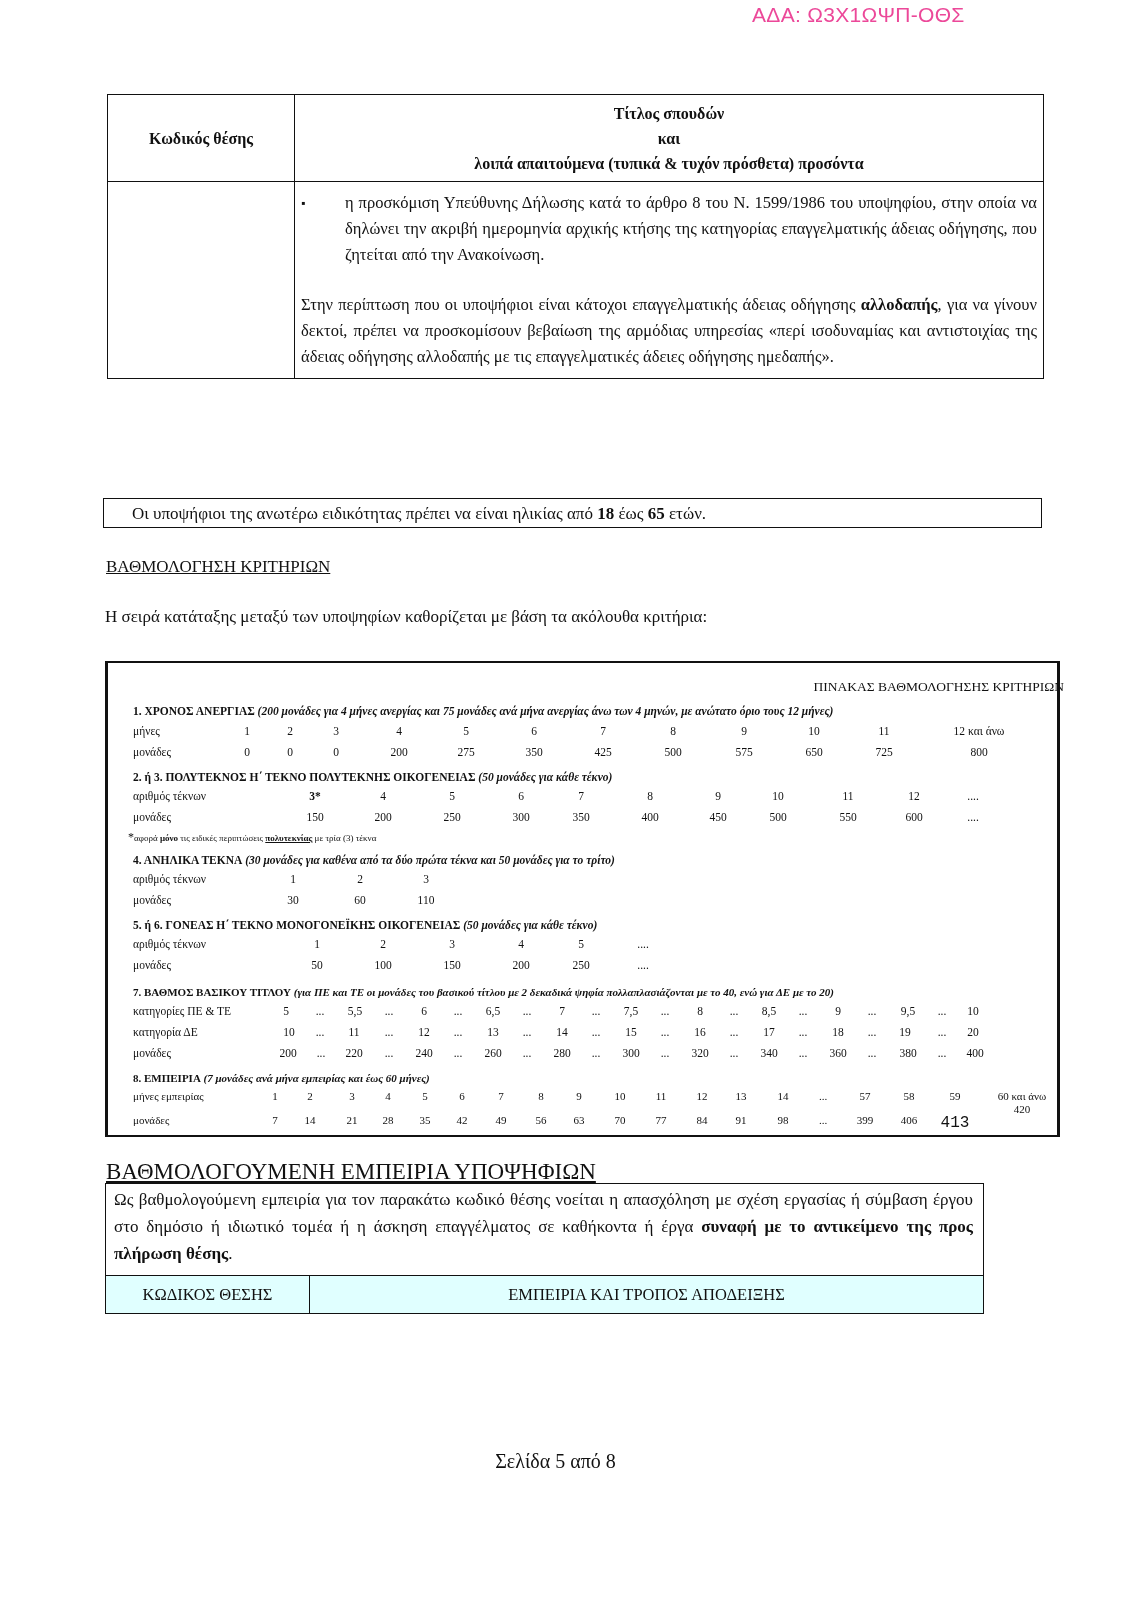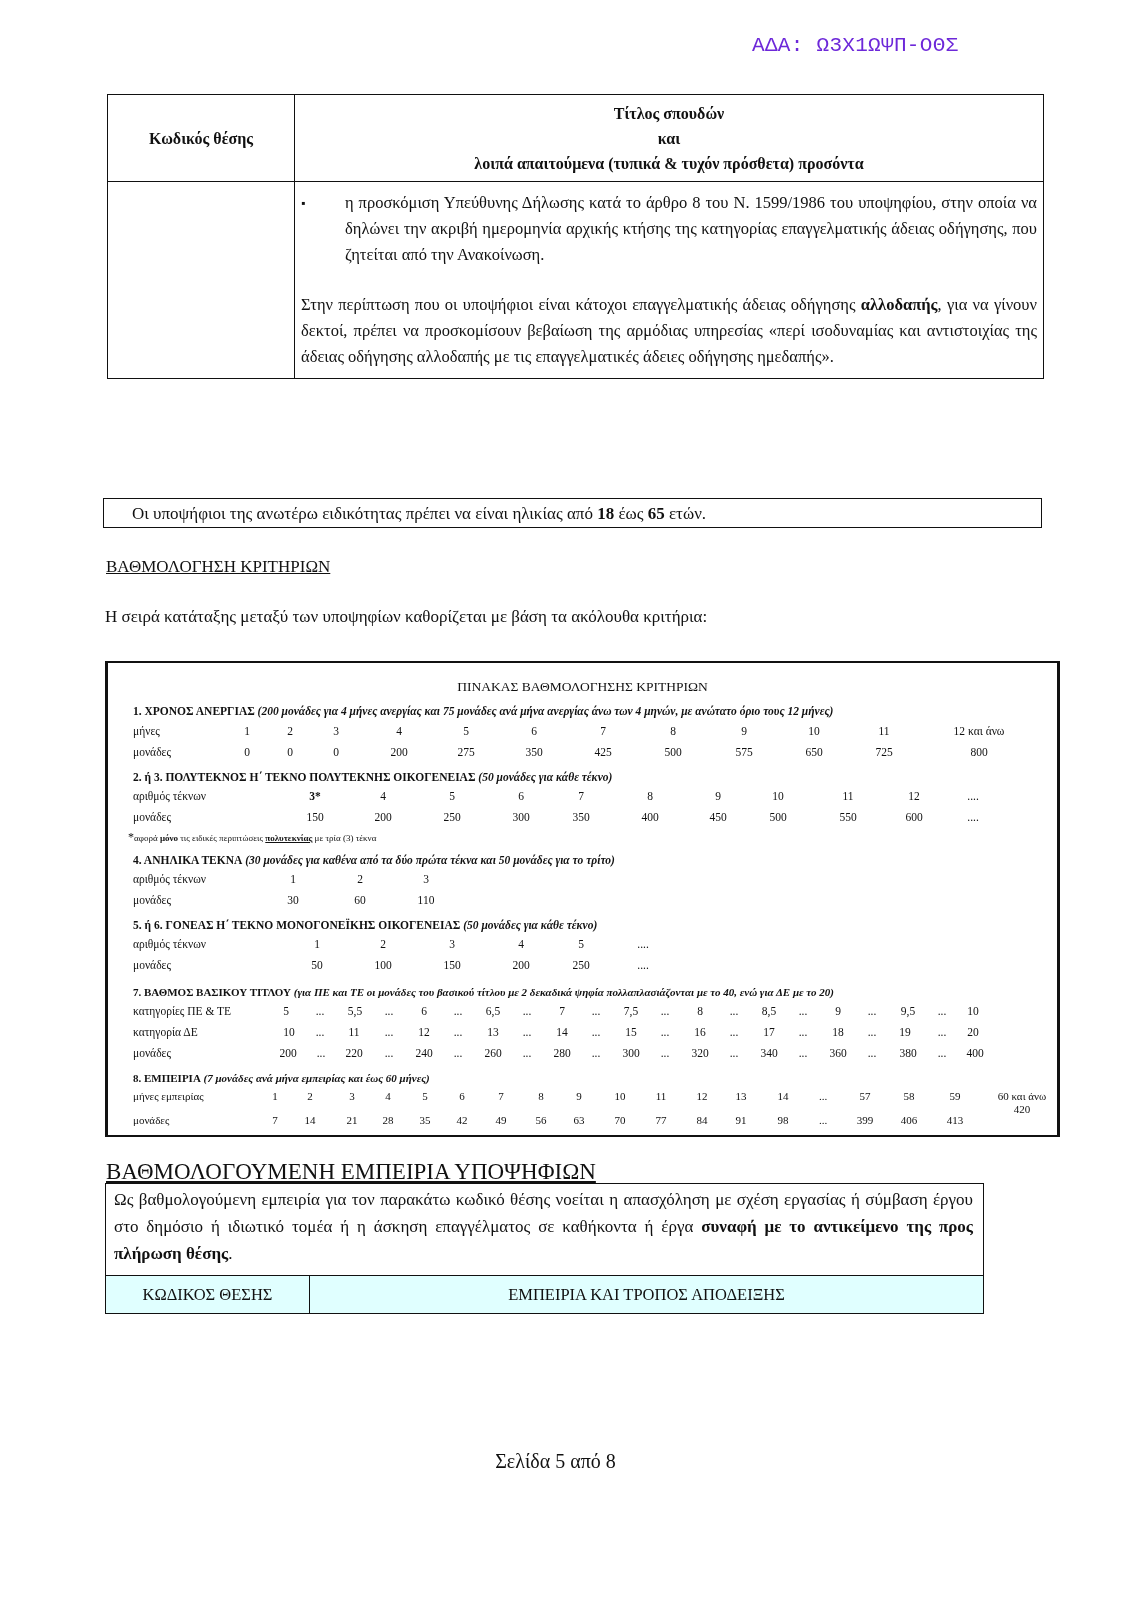--- a/index.html
+++ b/index.html
@@ -2,22 +2,22 @@
 <html><head>
 <meta charset="utf-8">
 <style>
   html, body { margin: 0; padding: 0; background: #ffffff; }
   body {
     width: 1131px; height: 1600px; position: relative; overflow: hidden;
     font-family: "Liberation Serif", "DejaVu Serif", serif; color: #111;
   }
   .abs { position: absolute; }
   .ada {
-    left: 752px; top: 34px; font-family: Liberation Mono, monospace;
-    font-size: 21px; color: #6d28d9; letter-spacing: 0.3px;
+    left: 752px; top: 3px; font-family: Liberation Sans, sans-serif;
+    font-size: 21px; color: #ec4899; letter-spacing: 0.3px;
   }
   
   .tblB { left: 107px; top: 94px; width: 937px; border-collapse: collapse; }
   .tblB td { border: 1.5px solid #111; font-size: 16px; vertical-align: middle; }
   .tblB .hdr { background: #e0ffff; text-align: center; height: 37px; font-size: 17px; }
   .tblB .colhead { text-align: center; height: 84px; font-weight: bold; line-height: 25px; font-size: 16px; }
   .tblB .c1 { width: 184px; }
   .tblB .body { vertical-align: top; padding: 8px 6px 8px 6px; font-size: 16.5px; line-height: 26px; text-align: justify; }
   .bullet-row { display: flex; }
   .bullet-row .bul { width: 44px; flex: none; padding-left: 0px; font-size: 12px; }
@@ -29,21 +29,21 @@
     font-size: 17px; line-height: 30px; padding-left: 28px; box-sizing: border-box; width: 939px;
   }
   .h-underline { font-size: 17px; text-decoration: underline; }
   .intro { font-size: 17px; }
   
   .score {
     left: 105px; top: 661px; width: 955px; height: 476px;
     border-top: 2px solid #111; border-left: 3px solid #111; border-right: 3px solid #111; border-bottom: 2.5px solid #111;
     box-sizing: border-box;
   }
-  .score .title { position: absolute; top: 16px; left: 0; width: 100%; text-align: center; font-size: 13.5px; }
+  .score .title { position: absolute; top: 16px; left: 0; width: 100%; text-align: right; font-size: 13.5px; padding-left: 7px; }
   .sec { position: absolute; left: 25px; font-size: 11.5px; font-weight: bold; white-space: nowrap; }
   .sec .norm { font-weight: bold; font-style: italic; }
   .lbl { position: absolute; left: 25px; font-size: 11.5px; white-space: nowrap; }
   .val { position: absolute; font-size: 11.5px; text-align: center; transform: translateX(-50%); white-space: nowrap; }
   .note { position: absolute; left: 20px; font-size: 9px; white-space: nowrap; }
   .note b u { font-weight: bold; }
   
   .exp-title { left: 106px; top: 1159px; font-size: 23px; text-decoration: underline; }
   .exp-table { left: 105px; top: 1183px; width: 879px; border-collapse: collapse; }
   .exp-table td { border: 1.5px solid #111; }
@@ -293,21 +293,21 @@
       <div class="val" style="left: 433px; top: 451px; font-size: 11px;">56</div>
       <div class="val" style="left: 471px; top: 451px; font-size: 11px;">63</div>
       <div class="val" style="left: 512px; top: 451px; font-size: 11px;">70</div>
       <div class="val" style="left: 553px; top: 451px; font-size: 11px;">77</div>
       <div class="val" style="left: 594px; top: 451px; font-size: 11px;">84</div>
       <div class="val" style="left: 633px; top: 451px; font-size: 11px;">91</div>
       <div class="val" style="left: 675px; top: 451px; font-size: 11px;">98</div>
       <div class="val" style="left: 715px; top: 451px; font-size: 11px;">...</div>
       <div class="val" style="left: 757px; top: 451px; font-size: 11px;">399</div>
       <div class="val" style="left: 801px; top: 451px; font-size: 11px;">406</div>
-      <div class="val" style="left: 847px; top: 451px; font-size: 11px;">413</div>
+      <div class="val" style="left: 847px; top: 451px; font-size: 16px; font-family: Liberation Mono, monospace;">413</div>
       <div class="val" style="left: 914px; top: 440px; font-size: 11px;">420</div>
     </div>
 </div>
 
 <div class="abs exp-title">ΒΑΘΜΟΛΟΓΟΥΜΕΝΗ ΕΜΠΕΙΡΙΑ ΥΠΟΨΗΦΙΩΝ</div>
 <table class="abs exp-table">
   <tbody>
       <tr>
     <td colspan="2" class="exp-desc"><span>Ως βαθμολογούμενη εμπειρία για τον παρακάτω κωδικό θέσης νοείται η απασχόληση με σχέση εργασίας ή σύμβαση έργου στο δημόσιο ή ιδιωτικό τομέα ή η άσκηση επαγγέλματος σε καθήκοντα ή έργα </span><b>συναφή με το αντικείμενο της προς πλήρωση θέσης</b><span>.</span></td>
   </tr>

